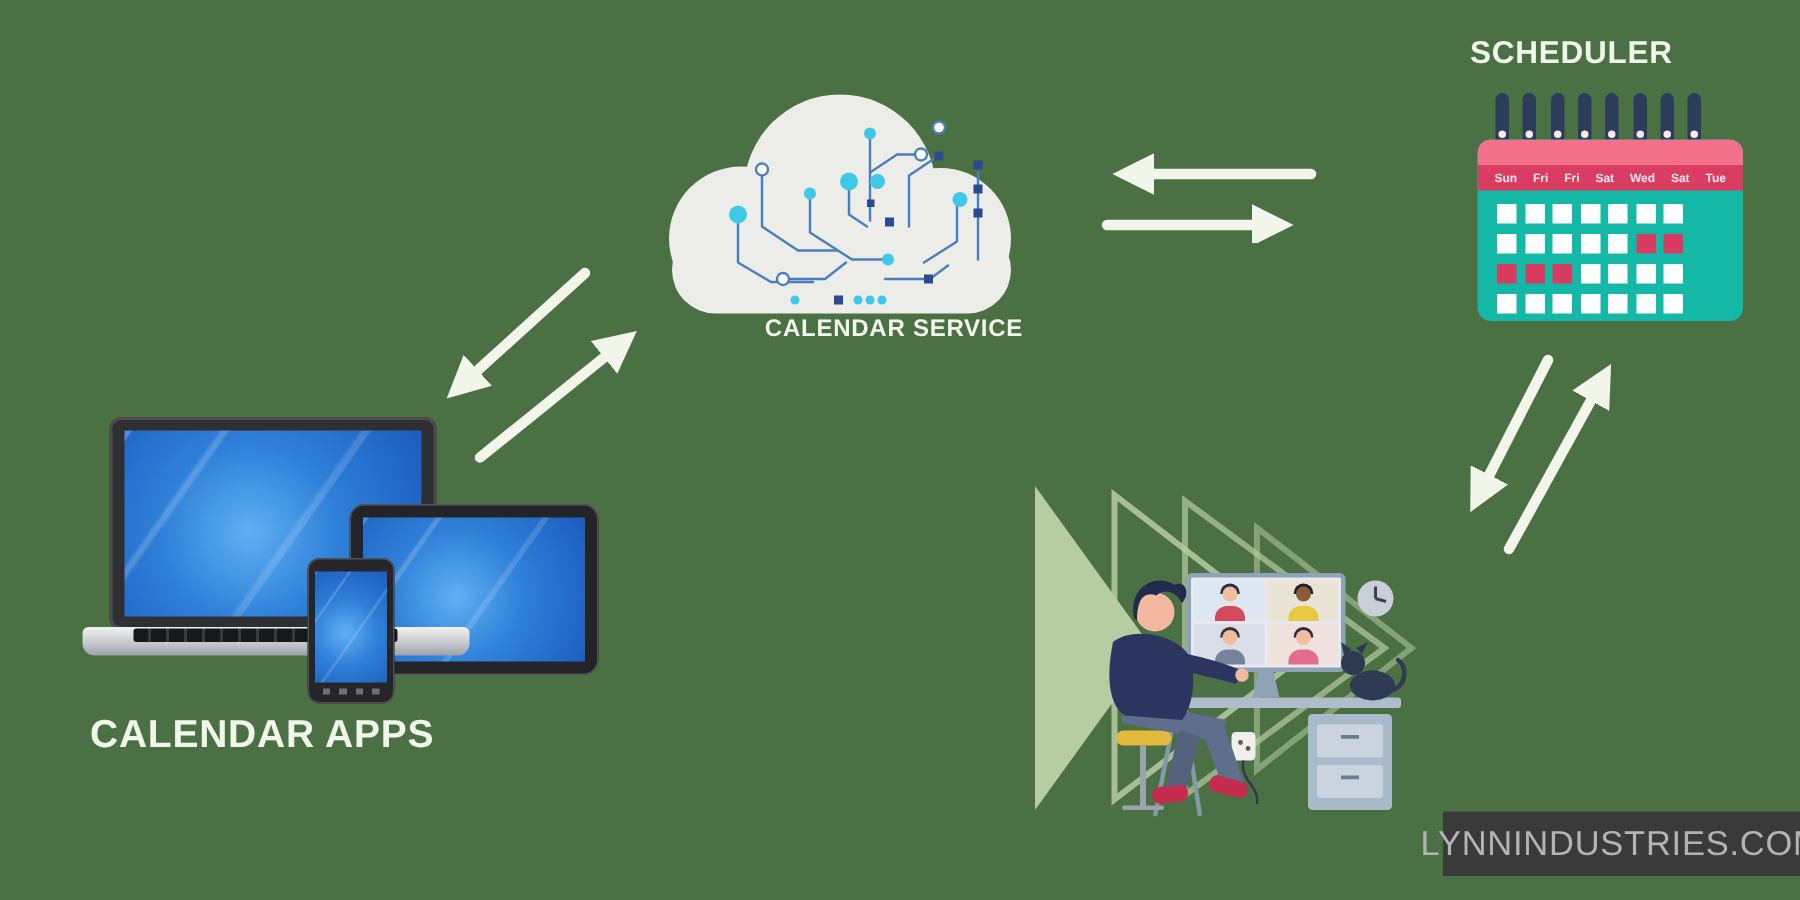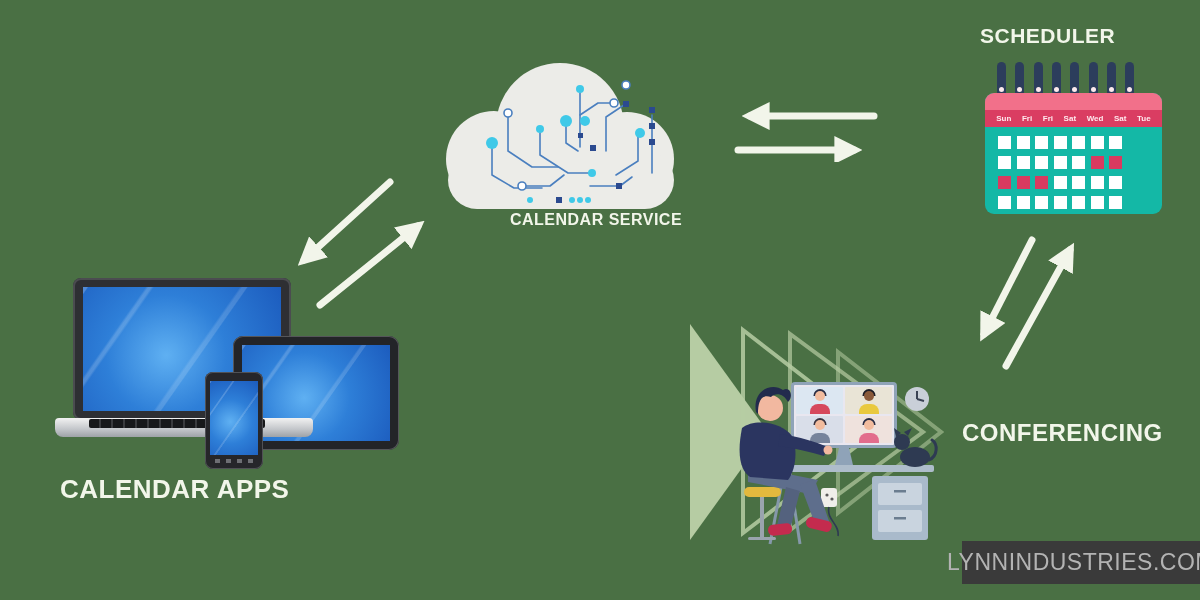--- a/index.html
+++ b/index.html
@@ -277,21 +277,20 @@
       <path d="M54,108 C48,138 54,152 62,157 L100,160 C108,150 110,128 104,116 C94,102 66,98 54,108 Z" fill="#2B3560"></path>
       <path d="M92,114 C112,117 128,122 140,127 L136,136 C122,132 106,128 90,126 Z" fill="#2B3560"></path>
       <circle cx="140" cy="130" r="4.5" fill="#F2B8A0"></circle>
       <circle cx="82" cy="88" r="13" fill="#F2B8A0"></circle>
       <path d="M68,92 C64,70 84,62 95,70 C102,66 106,76 100,82 C96,74 88,72 83,77 C74,74 70,80 70,94 Z" fill="#222B4D"></path>
     </g>
   </svg>
 </div>
 
 <div class="abs node-label label-vc">
-  <div>CONFERENCING</div>
 </div>
 
 <svg class="abs" style="left:726px;top:100px" width="152" height="62" viewBox="0 0 152 62">
   <defs>
     <marker id="ah1" viewBox="0 0 10 10" refX="7" refY="5" markerWidth="4" markerHeight="4" orient="auto-start-reverse">
       <path d="M0,0 L10,5 L0,10 z" fill="#F2F5EA"></path>
     </marker>
   </defs>
   <line x1="148" y1="16" x2="24" y2="16" stroke="#F2F5EA" stroke-width="7" stroke-linecap="round" marker-end="url(#ah1)"></line>
   <line x1="12" y1="50" x2="128" y2="50" stroke="#F2F5EA" stroke-width="7" stroke-linecap="round" marker-end="url(#ah1)"></line>

